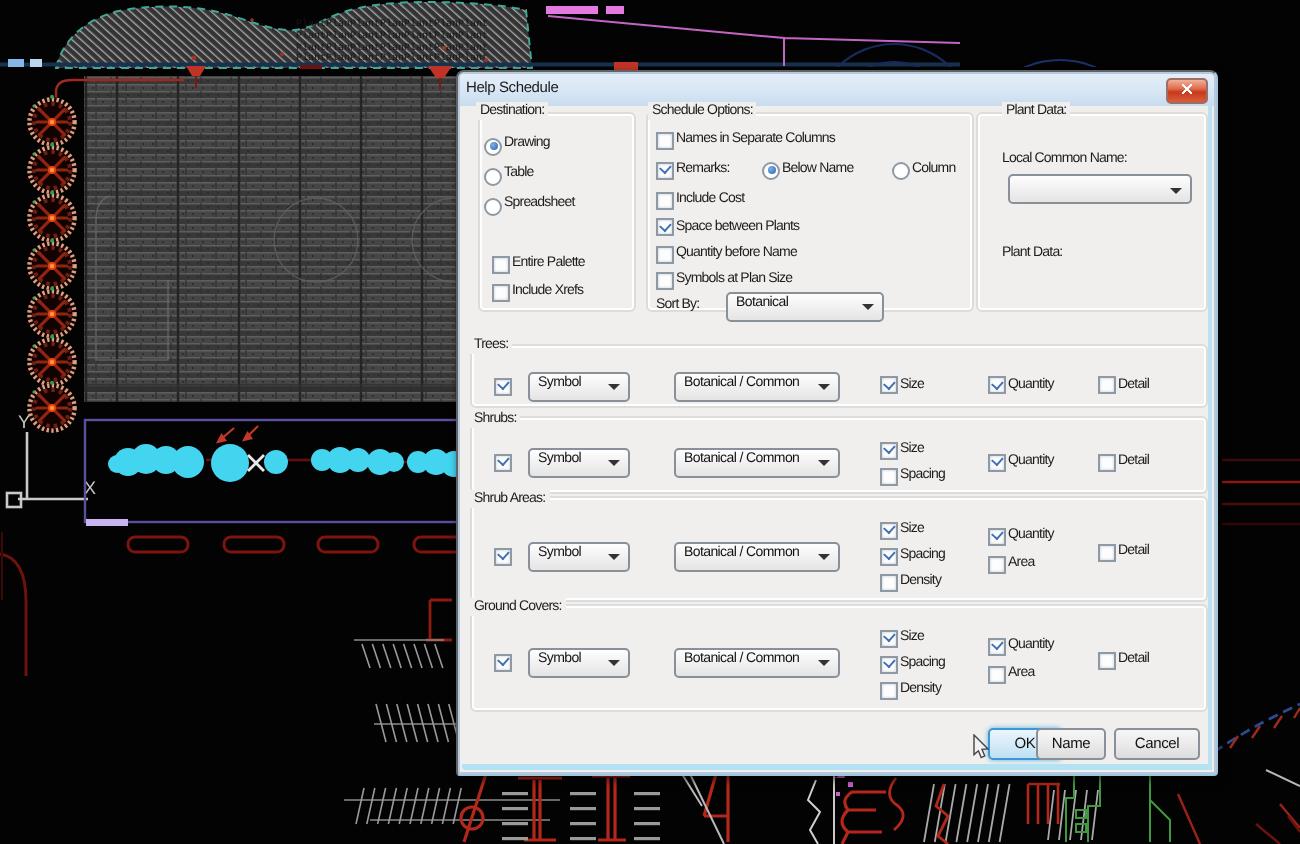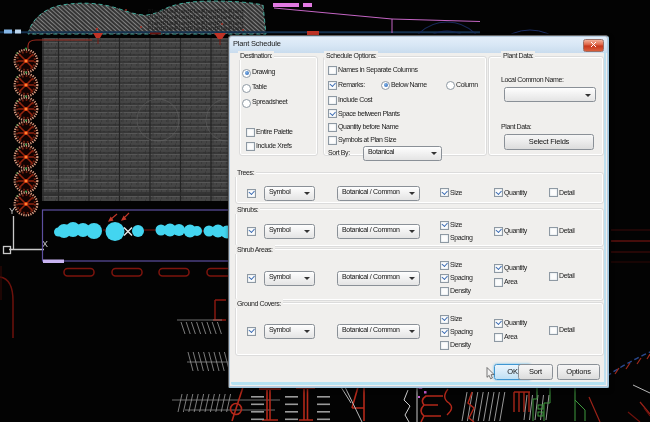--- a/index.html
+++ b/index.html
@@ -310,21 +310,21 @@
 <g stroke="#a02a1c" stroke-width="1.2">
         <line x1="615" y1="374" x2="619" y2="368"></line>
         <line x1="626" y1="369" x2="630" y2="363"></line>
         <line x1="637" y1="364" x2="641" y2="358"></line>
         <line x1="647" y1="359" x2="650" y2="354"></line>
       </g>
 <path d="M628,412 L640,422 M644,408 L650,416" stroke="#6d120c" stroke-width="1.2"></path>
 </svg>
 <div id="dlg">
       <div id="tbar">
-        <div class="t">Plant Schedule</div>
+        <div class="t">Help Schedule</div>
         <div id="xbtn"></div>
       </div>
 <div id="body">
 <div class="gb" style="left:9px;top:20px;width:77px;height:98px"></div>
 <div class="gb" style="left:93px;top:20px;width:162px;height:98px"></div>
 <div class="gb" style="left:258px;top:20px;width:114px;height:98px"></div>
 <div class="gb" style="left:5px;top:136px;width:367px;height:30px"></div>
 <div class="gb" style="left:5px;top:172px;width:367px;height:37px"></div>
 <div class="gb" style="left:5px;top:212px;width:367px;height:51px"></div>
 <div class="gb" style="left:5px;top:266px;width:367px;height:52px"></div>
@@ -361,21 +361,20 @@
 <div class="combo" style="left:133px;top:109.5px;width:77px;height:13px">
           <span>Botanical</span>
           <i></i>
         </div>
 <div class="lbl" style="left:271px;top:38.5px;">Local Common Name:</div>
 <div class="combo" style="left:274px;top:51px;width:90px;height:13px">
           <span></span>
           <i></i>
         </div>
 <div class="lbl" style="left:271px;top:85.5px;">Plant Data:</div>
-<div class="btn" style="left:274px;top:98px;width:88px;height:14px">Select Fields</div>
 <div class="lbl bgf" style="left:5px;top:131.5px;">Trees:</div>
 <div class="cb c" style="left:17px;top:152.5px"></div>
 <div class="combo" style="left:34px;top:149.5px;width:49px;height:13px">
           <span>Symbol</span>
           <i></i>
         </div>
 <div class="combo" style="left:107px;top:149.5px;width:81px;height:13px">
           <span>Botanical / Common</span>
           <i></i>
         </div>
@@ -441,21 +440,21 @@
 <div class="lbl" style="left:220px;top:291.0px;">Spacing</div>
 <div class="cb" style="left:210px;top:304.5px"></div>
 <div class="lbl" style="left:220px;top:304.0px;">Density</div>
 <div class="cb c" style="left:264px;top:282.5px"></div>
 <div class="lbl" style="left:274px;top:282.0px;">Quantity</div>
 <div class="cb" style="left:264px;top:296.5px"></div>
 <div class="lbl" style="left:274px;top:296.0px;">Area</div>
 <div class="cb" style="left:319px;top:289.5px"></div>
 <div class="lbl" style="left:329px;top:289.0px;">Detail</div>
 <div class="btn ok" style="left:264px;top:328px;width:35px;height:14px">OK</div>
-<div class="btn" style="left:288px;top:328px;width:33px;height:14px">Sort</div>
-<div class="btn" style="left:327px;top:328px;width:41px;height:14px">Options</div>
+<div class="btn" style="left:288px;top:328px;width:33px;height:14px">Name</div>
+<div class="btn" style="left:327px;top:328px;width:41px;height:14px">Cancel</div>
 <div style="position:absolute;left:1px;right:1px;bottom:1px;height:3px;background:#b5e2f2;border-radius:0 0 2px 2px"></div>
 <div style="position:absolute;right:1px;top:16px;bottom:1px;width:2px;background:#bfe0f0"></div>
 </div>
     </div>
 <svg style="position:absolute;left:486px;top:367px;z-index:30" width="10" height="14" viewBox="0 0 10 14">
       <path d="M1,0.5 L1,10.3 L3.2,8.4 L4.6,11.8 L6.4,11 L5,7.7 L8,7.5 Z" fill="#f2f2f2" stroke="#444" stroke-width="0.7"></path>
     </svg>
 </div>
 </body></html>

